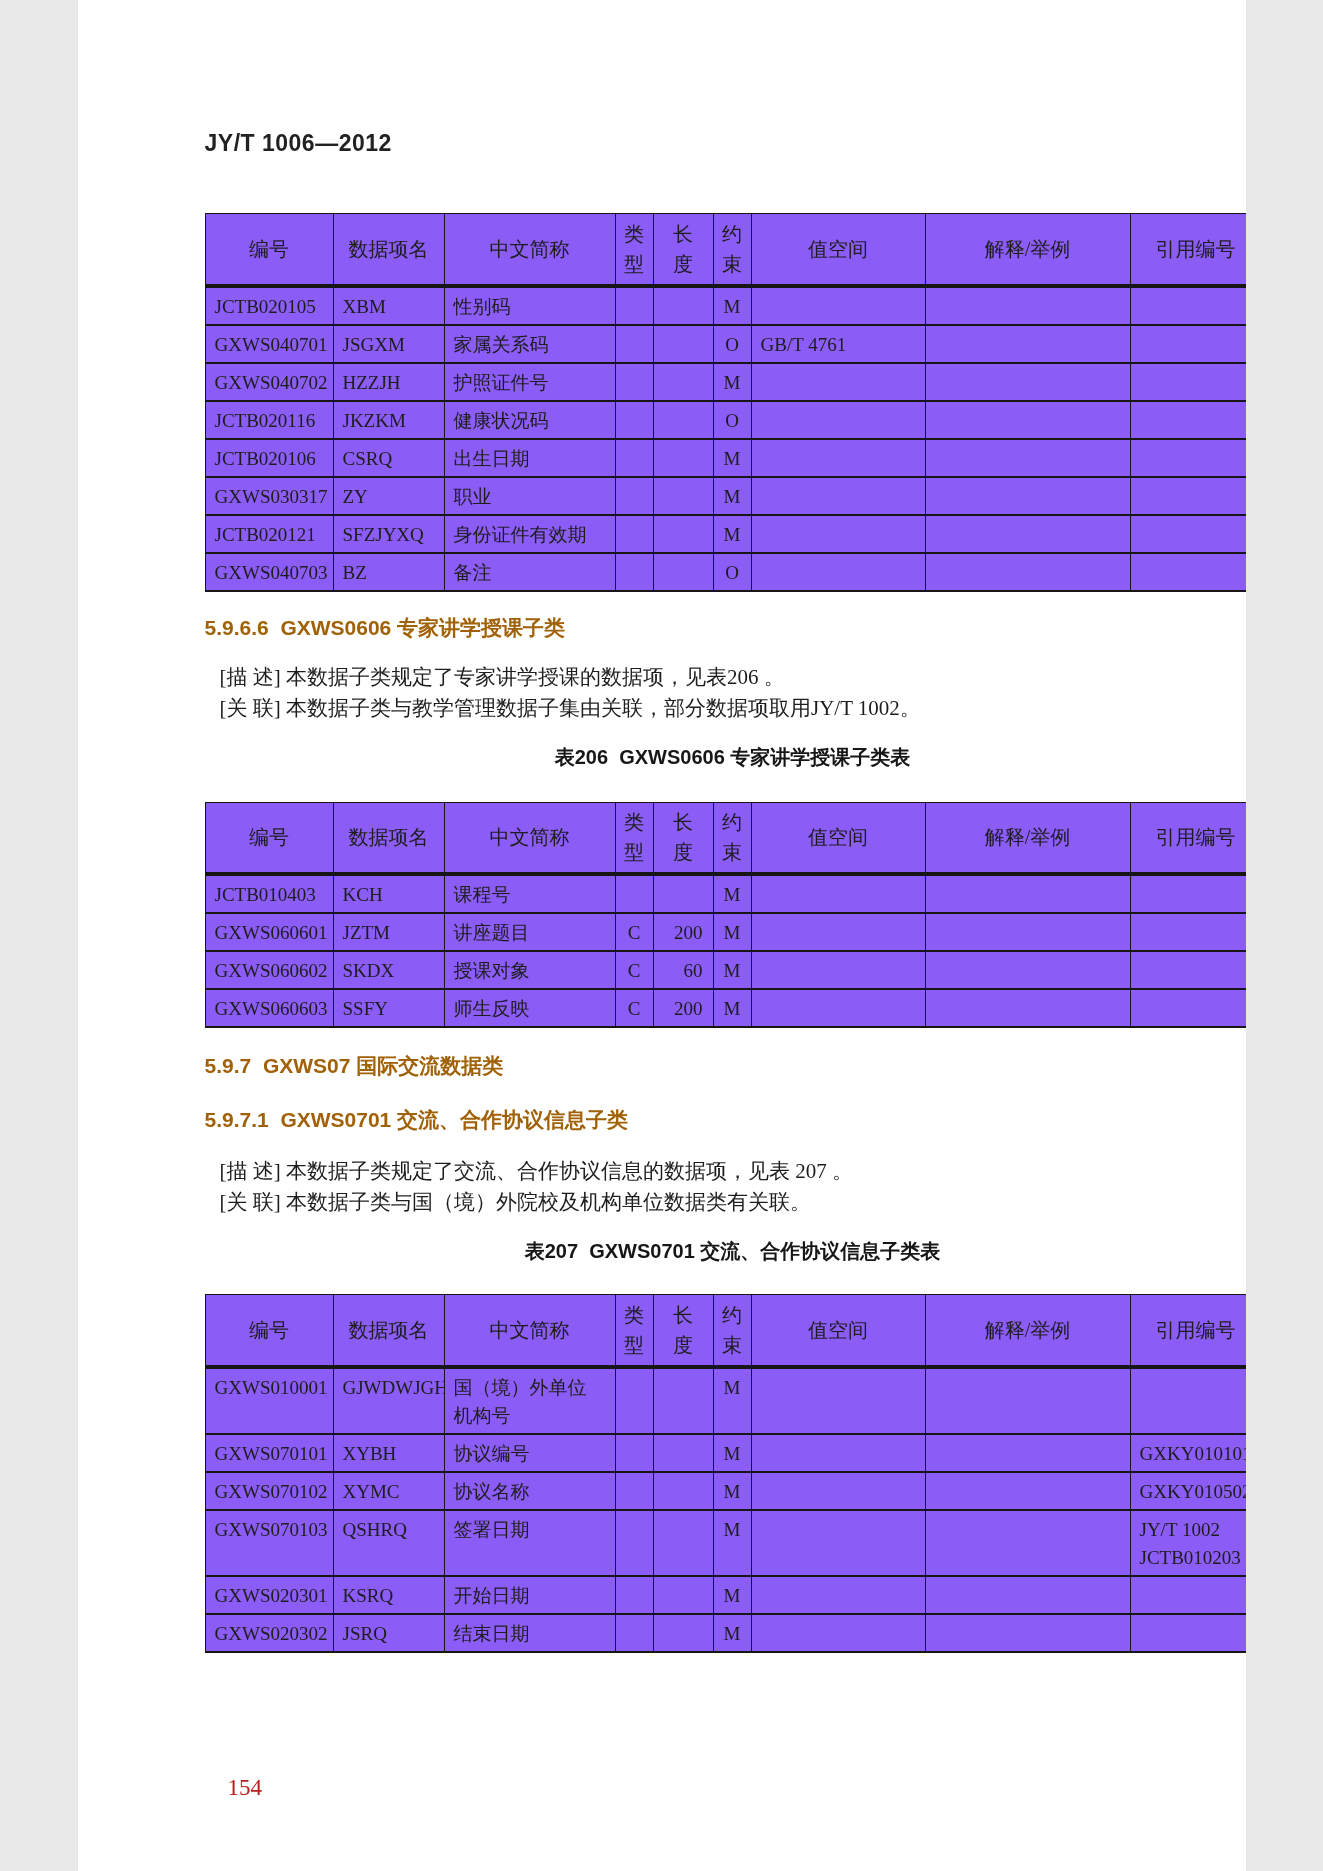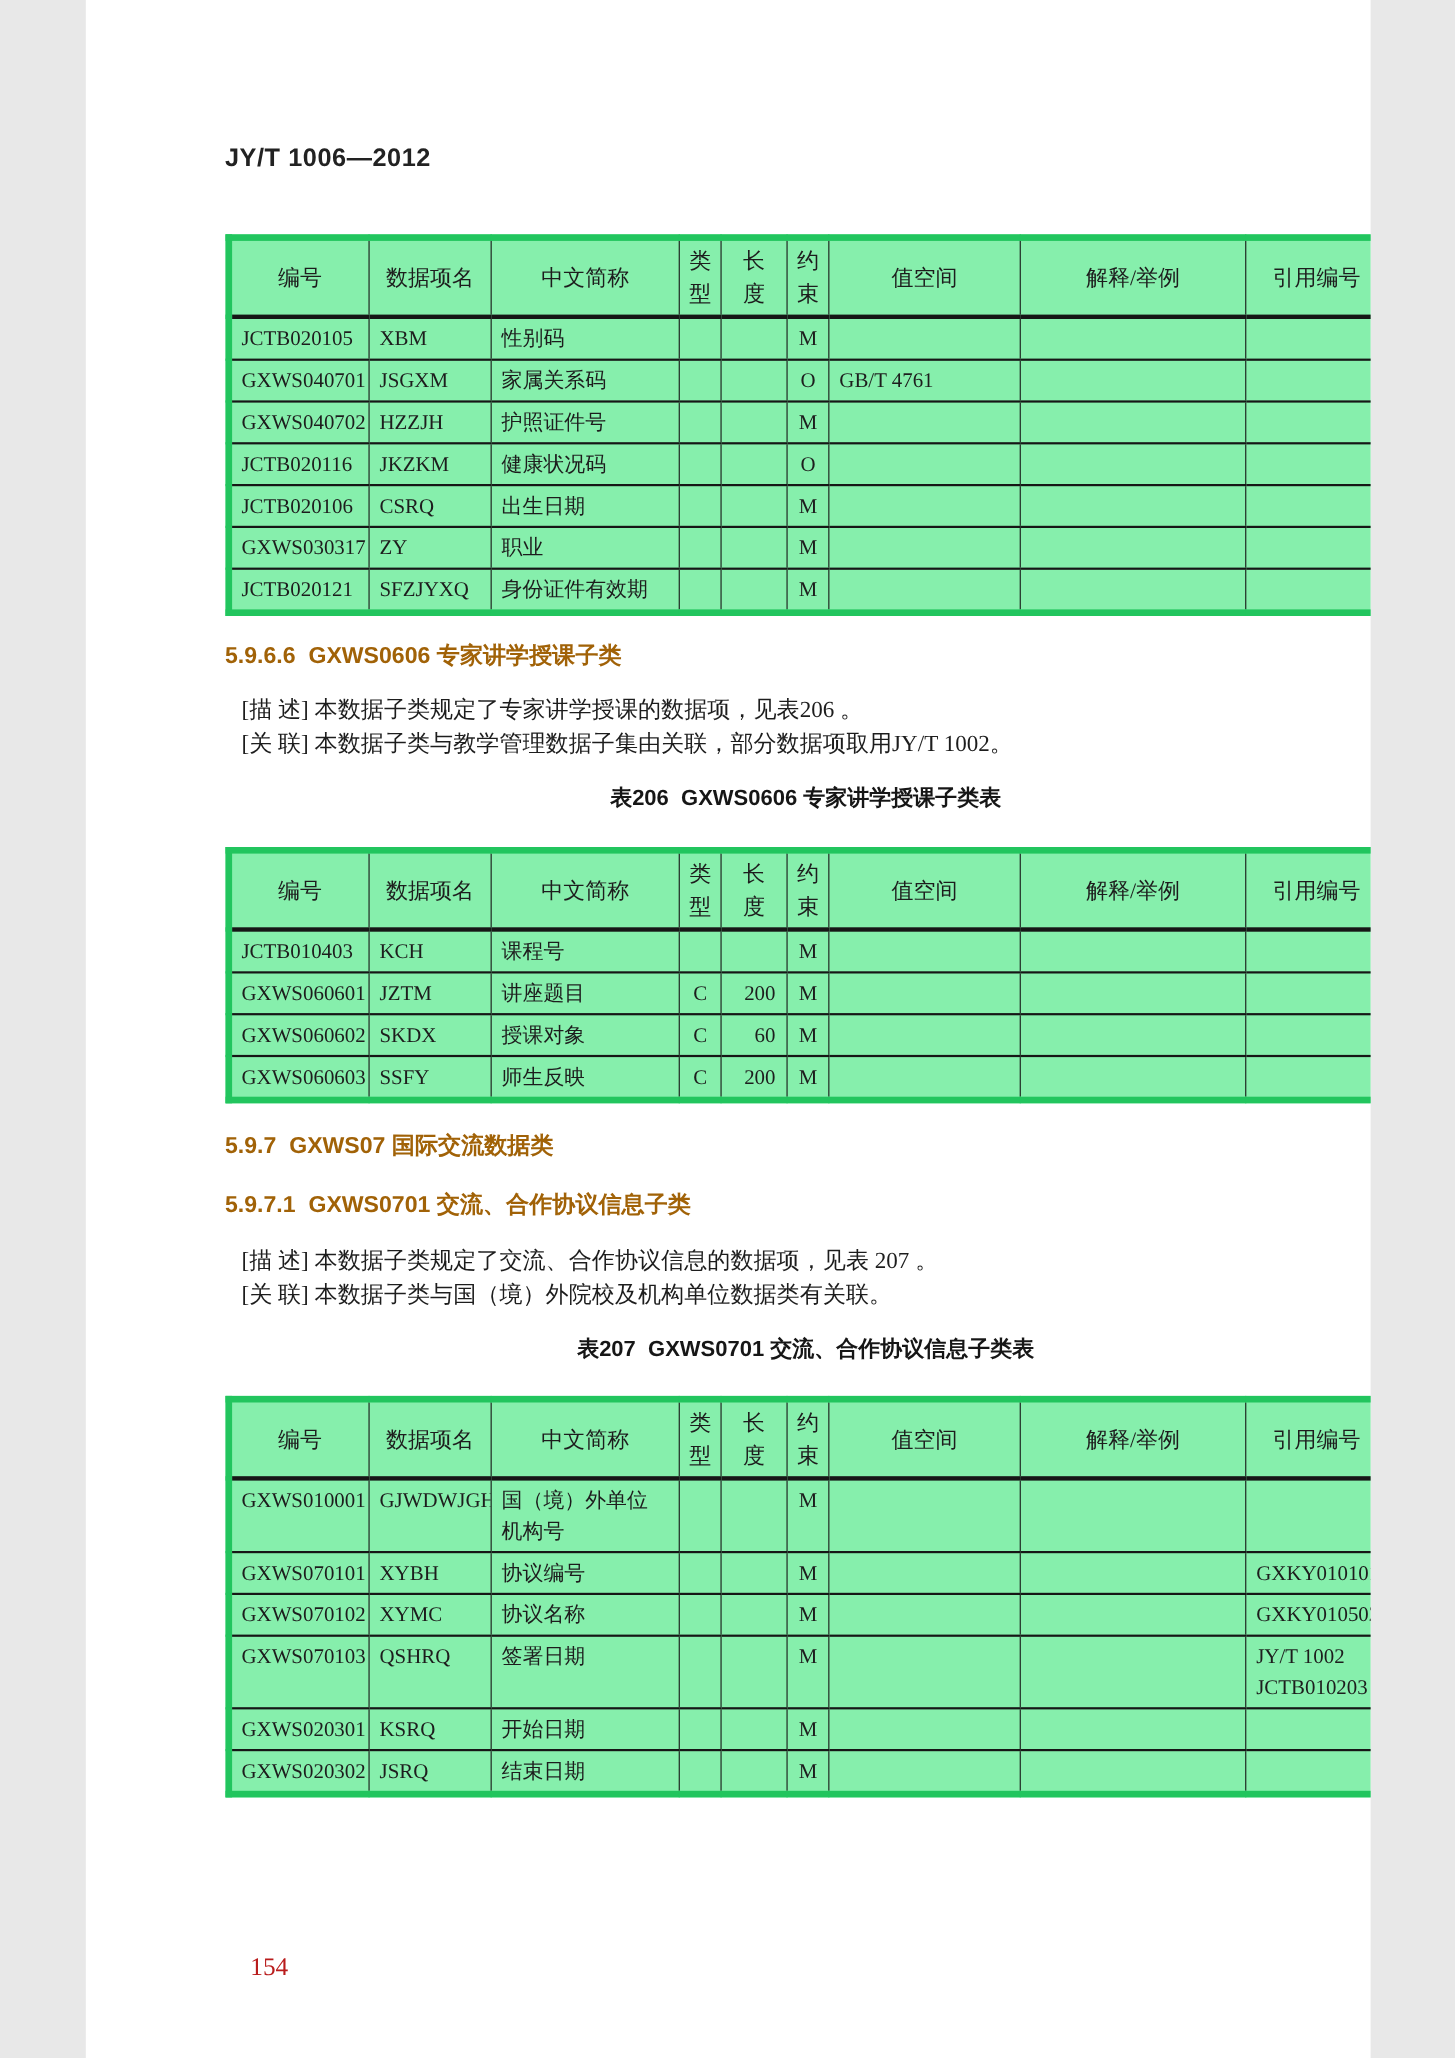--- a/index.html
+++ b/index.html
@@ -24,22 +24,22 @@
     font-family: "Liberation Sans", "DejaVu Sans", sans-serif;
     font-weight: bold;
     font-size: 23px;
     letter-spacing: 0.5px;
     color: #222;
   }
   table.data {
     border-collapse: collapse;
     table-layout: fixed;
     width: 1056px;
-    border: 6px solid #22c55e;
-    background: #86efac;
+    border: 1px solid #22c55e;
+    background: #8b5cf6;
   }
   table.data th, table.data td {
     border: 1.5px solid #161616;
     overflow: hidden;
   }
   table.data th {
     font-weight: normal;
     font-size: 20px;
     text-align: center;
     vertical-align: middle;
@@ -209,20 +209,31 @@
             <td class="c1">JCTB020121</td>
             <td class="c2">SFZJYXQ</td>
             <td class="c3">身份证件有效期</td>
             <td class="c4"></td>
             <td class="c5"></td>
             <td class="c6">M</td>
             <td class="c7"></td>
             <td class="c8"></td>
             <td class="c9"></td>
           </tr>
+          <tr>
+            <td class="c1">GXWS040703</td>
+            <td class="c2">BZ</td>
+            <td class="c3">备注</td>
+            <td class="c4"></td>
+            <td class="c5"></td>
+            <td class="c6">O</td>
+            <td class="c7"></td>
+            <td class="c8"></td>
+            <td class="c9"></td>
+          </tr>
         </tbody>
     </table>
 
     <div class="section-heading mt-h1">5.9.6.6  GXWS0606 专家讲学授课子类</div>
     <div class="para mt-p1">[描 述] 本数据子类规定了专家讲学授课的数据项，见表206 。</div>
     <div class="para">[关 联] 本数据子类与教学管理数据子集由关联，部分数据项取用JY/T 1002。</div>
 
     <div class="table-caption mt-cap1">表206  GXWS0606 专家讲学授课子类表</div>
 
     <table class="data mt-t206">

